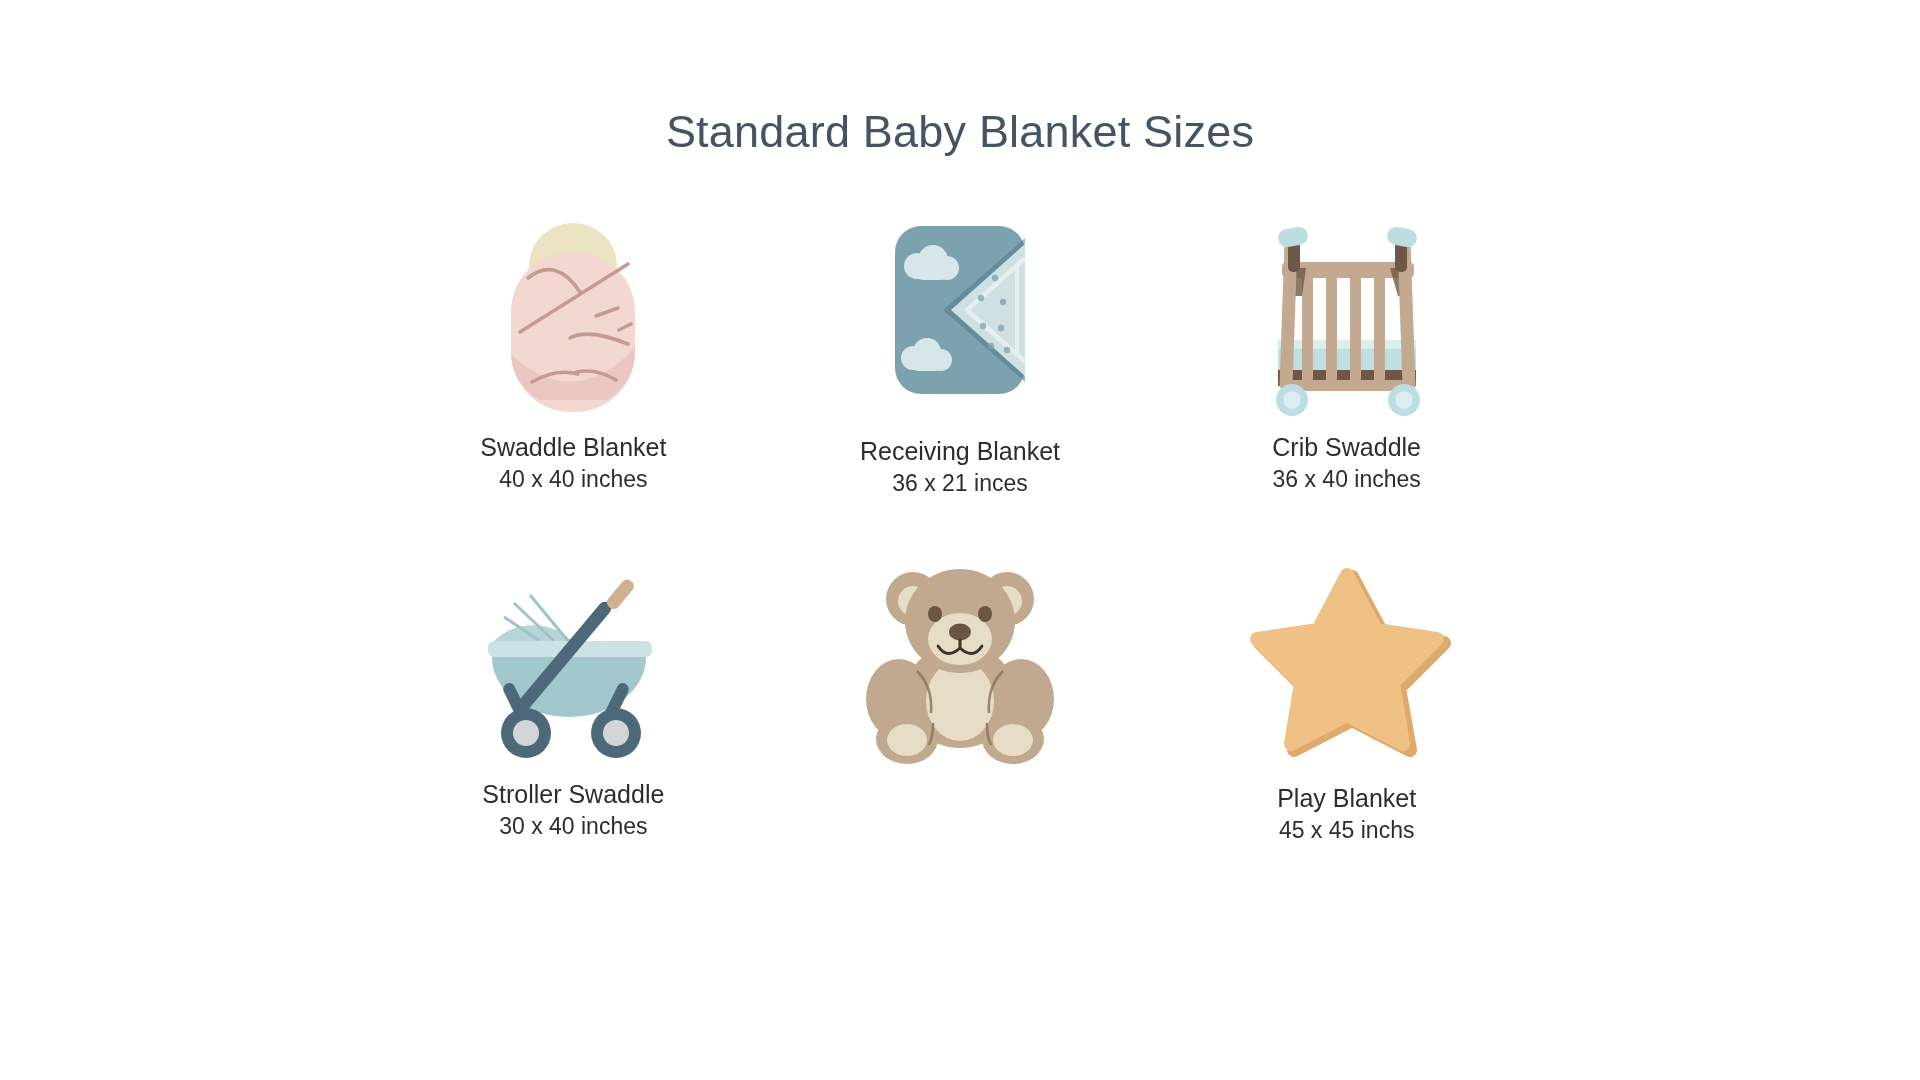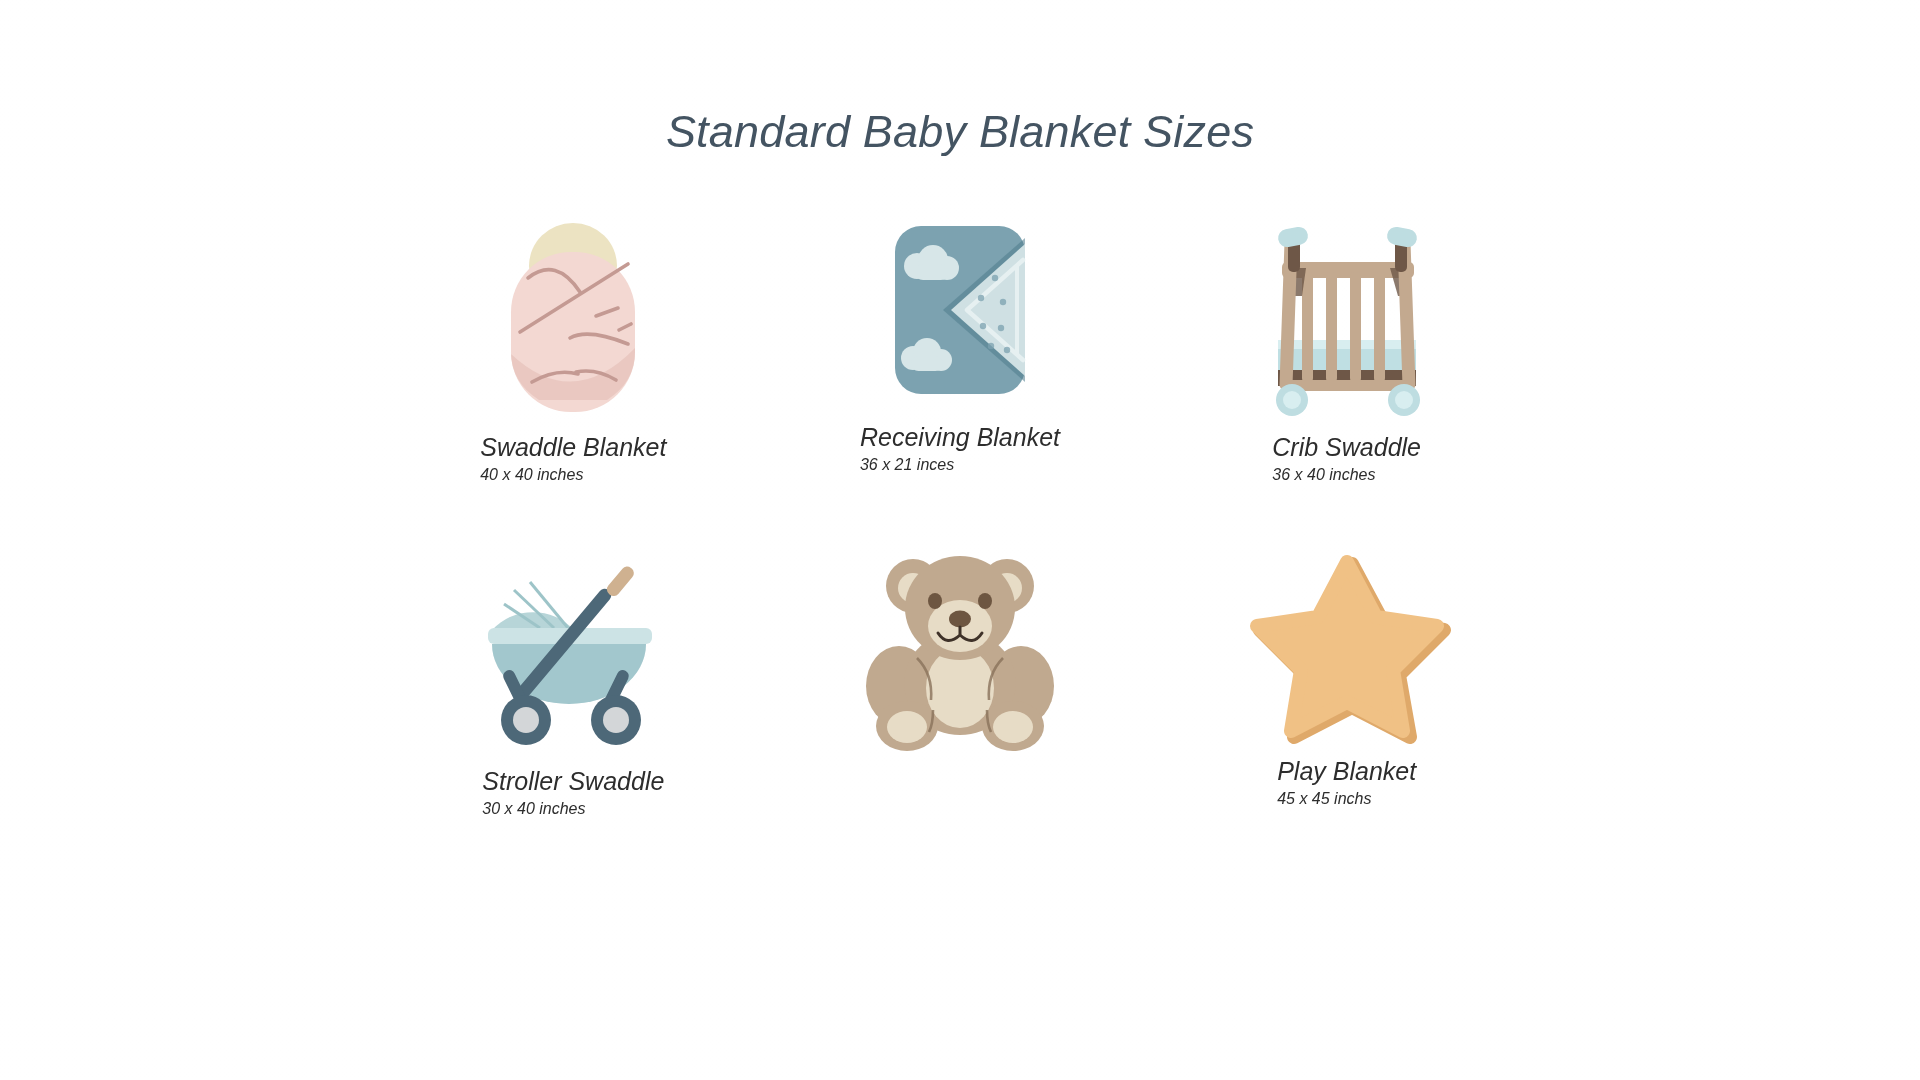--- a/index.html
+++ b/index.html
@@ -1,21 +1,21 @@
 <!DOCTYPE html>
 <html><head>
 <meta charset="utf-8">
 <style>
   html,body{margin:0;padding:0;}
   body{
     width:1920px;height:1080px;overflow:hidden;position:relative;
     background:#ffffff;
     font-family:"Liberation Sans",sans-serif;
   }
-  .stage{position:absolute;inset:0;background:#fefefe;overflow:hidden;font-style:italic;}
+  .stage{position:absolute;inset:0;background:#fefefe;overflow:hidden;}
 
   
   .cushion{position:absolute;}
   .cushion .pleats{position:absolute;inset:0;}
   .pleat{position:absolute;left:50%;bottom:0;transform-origin:50% 100%;border-radius:48% 48% 44% 44%/60% 60% 40% 40%;}
 
   
   #cushion-tl{width:380px;height:400px;left:-60px;top:-120px;transform:rotate(8deg);}
   #cushion-tl .pleat{width:92px;height:330px;margin-left:-46px;
      background:linear-gradient(100deg,#c3cdbc 0%,#dde3d6 22%,#eef1e9 55%,#d6ddcf 85%,#b9c4b2 100%);
@@ -47,25 +47,25 @@
       radial-gradient(ellipse 640px 430px at 0% 100%, rgba(255,255,255,0) 58%, rgba(255,255,255,.92) 88%),
       radial-gradient(ellipse 660px 440px at 100% 100%, rgba(255,255,255,0) 58%, rgba(255,255,255,.92) 88%);}
 
   
   .content{position:absolute;inset:0;display:flex;flex-direction:column;align-items:center;}
   .title{margin-top:106px;font-size:45px;font-weight:400;color:#445462;letter-spacing:.2px;white-space:nowrap;}
 
   .grid{margin-top:46px;width:1160px;display:grid;grid-template-columns:repeat(3,1fr);row-gap:52px;}
   .cell{display:flex;flex-direction:column;align-items:center;}
   .art{width:210px;height:215px;position:relative;}
-  .caption{margin-top:12px;text-align:left;color:#2d2d2d;}
+  .caption{margin-top:12px;text-align:center;color:#2d2d2d;}
   .cap-name{font-size:25px;line-height:1.32;}
-  .cap-size{font-size:16px;line-height:1.36;}
+  .cap-size{font-size:23px;line-height:1.36;}
   .sp{letter-spacing:2.2px;}
-  .cell.nudge .caption{margin-top:2px;}
+  .cell.nudge .caption{margin-top:16px;}
 
   svg{display:block;width:100%;height:100%;overflow:visible;}
 </style>
 </head>
 <body>
 
 <div class="stage">
 
   <div class="cushion" id="cushion-tl">
     <div class="pleats">

